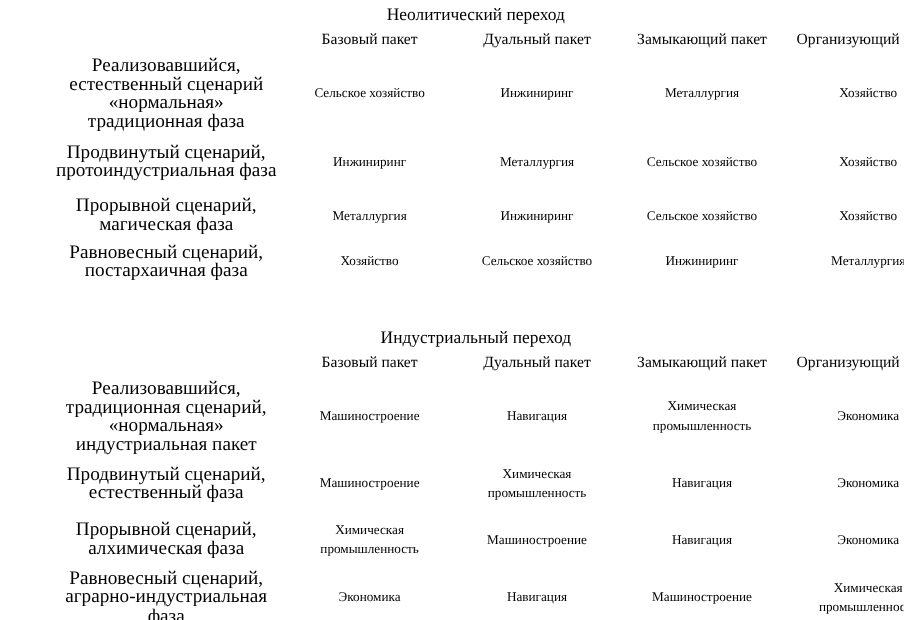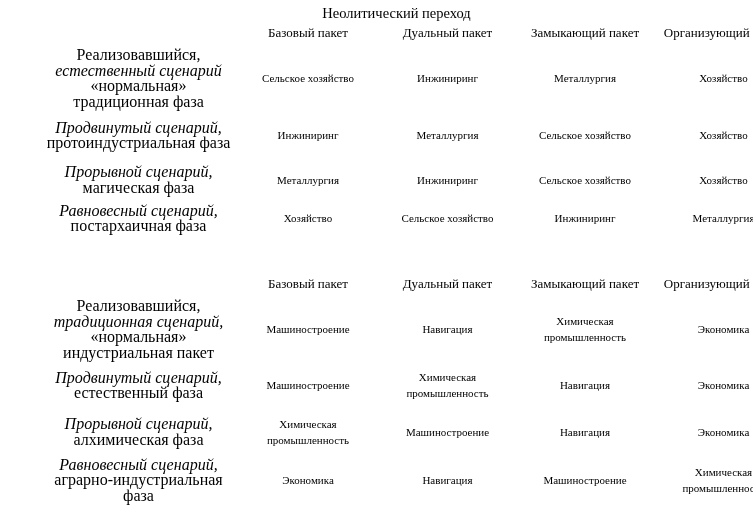--- a/index.html
+++ b/index.html
@@ -77,21 +77,21 @@
 
   tbody td.label {
     font-size: 16px;
     line-height: 15.5px;
     padding: 1px 6px 1px 6px;
     text-align: center;
   }
 
   .lbl-line { display: block; }
   .lbl-line.plain { font-style: normal; font-weight: normal; }
-  .lbl-line.ital  { font-style: italic; font-weight: normal; }
+  .lbl-line.ital  { font-weight: normal; }
   .lbl-line.bold  { font-style: normal; font-weight: normal; }
 
   
   .t1 tbody tr.r1 { height: 64px; }
   .t1 tbody tr.r2 { height: 50px; }
   .t1 tbody tr.r3 { height: 39px; }
   .t1 tbody tr.r4 { height: 38px; }
 
   .t2 tbody tr.r1 { height: 62px; }
   .t2 tbody tr.r2 { height: 48px; }
@@ -170,20 +170,21 @@
           <td class="cell">Инжиниринг</td>
           <td class="cell">Металлургия</td>
         </tr>
       </tbody>
     </table>
   </div>
 
   <div class="gap"></div>
 
   <div class="table-block">
+    <div class="block-title">Индустриальный переход</div>
 
     <table class="matrix t2">
       <colgroup>
         <col class="c-label">
           <col class="c-pkg1">
           <col class="c-pkg2">
           <col class="c-pkg3">
           <col class="c-pkg4">
       </colgroup>
       <thead>

